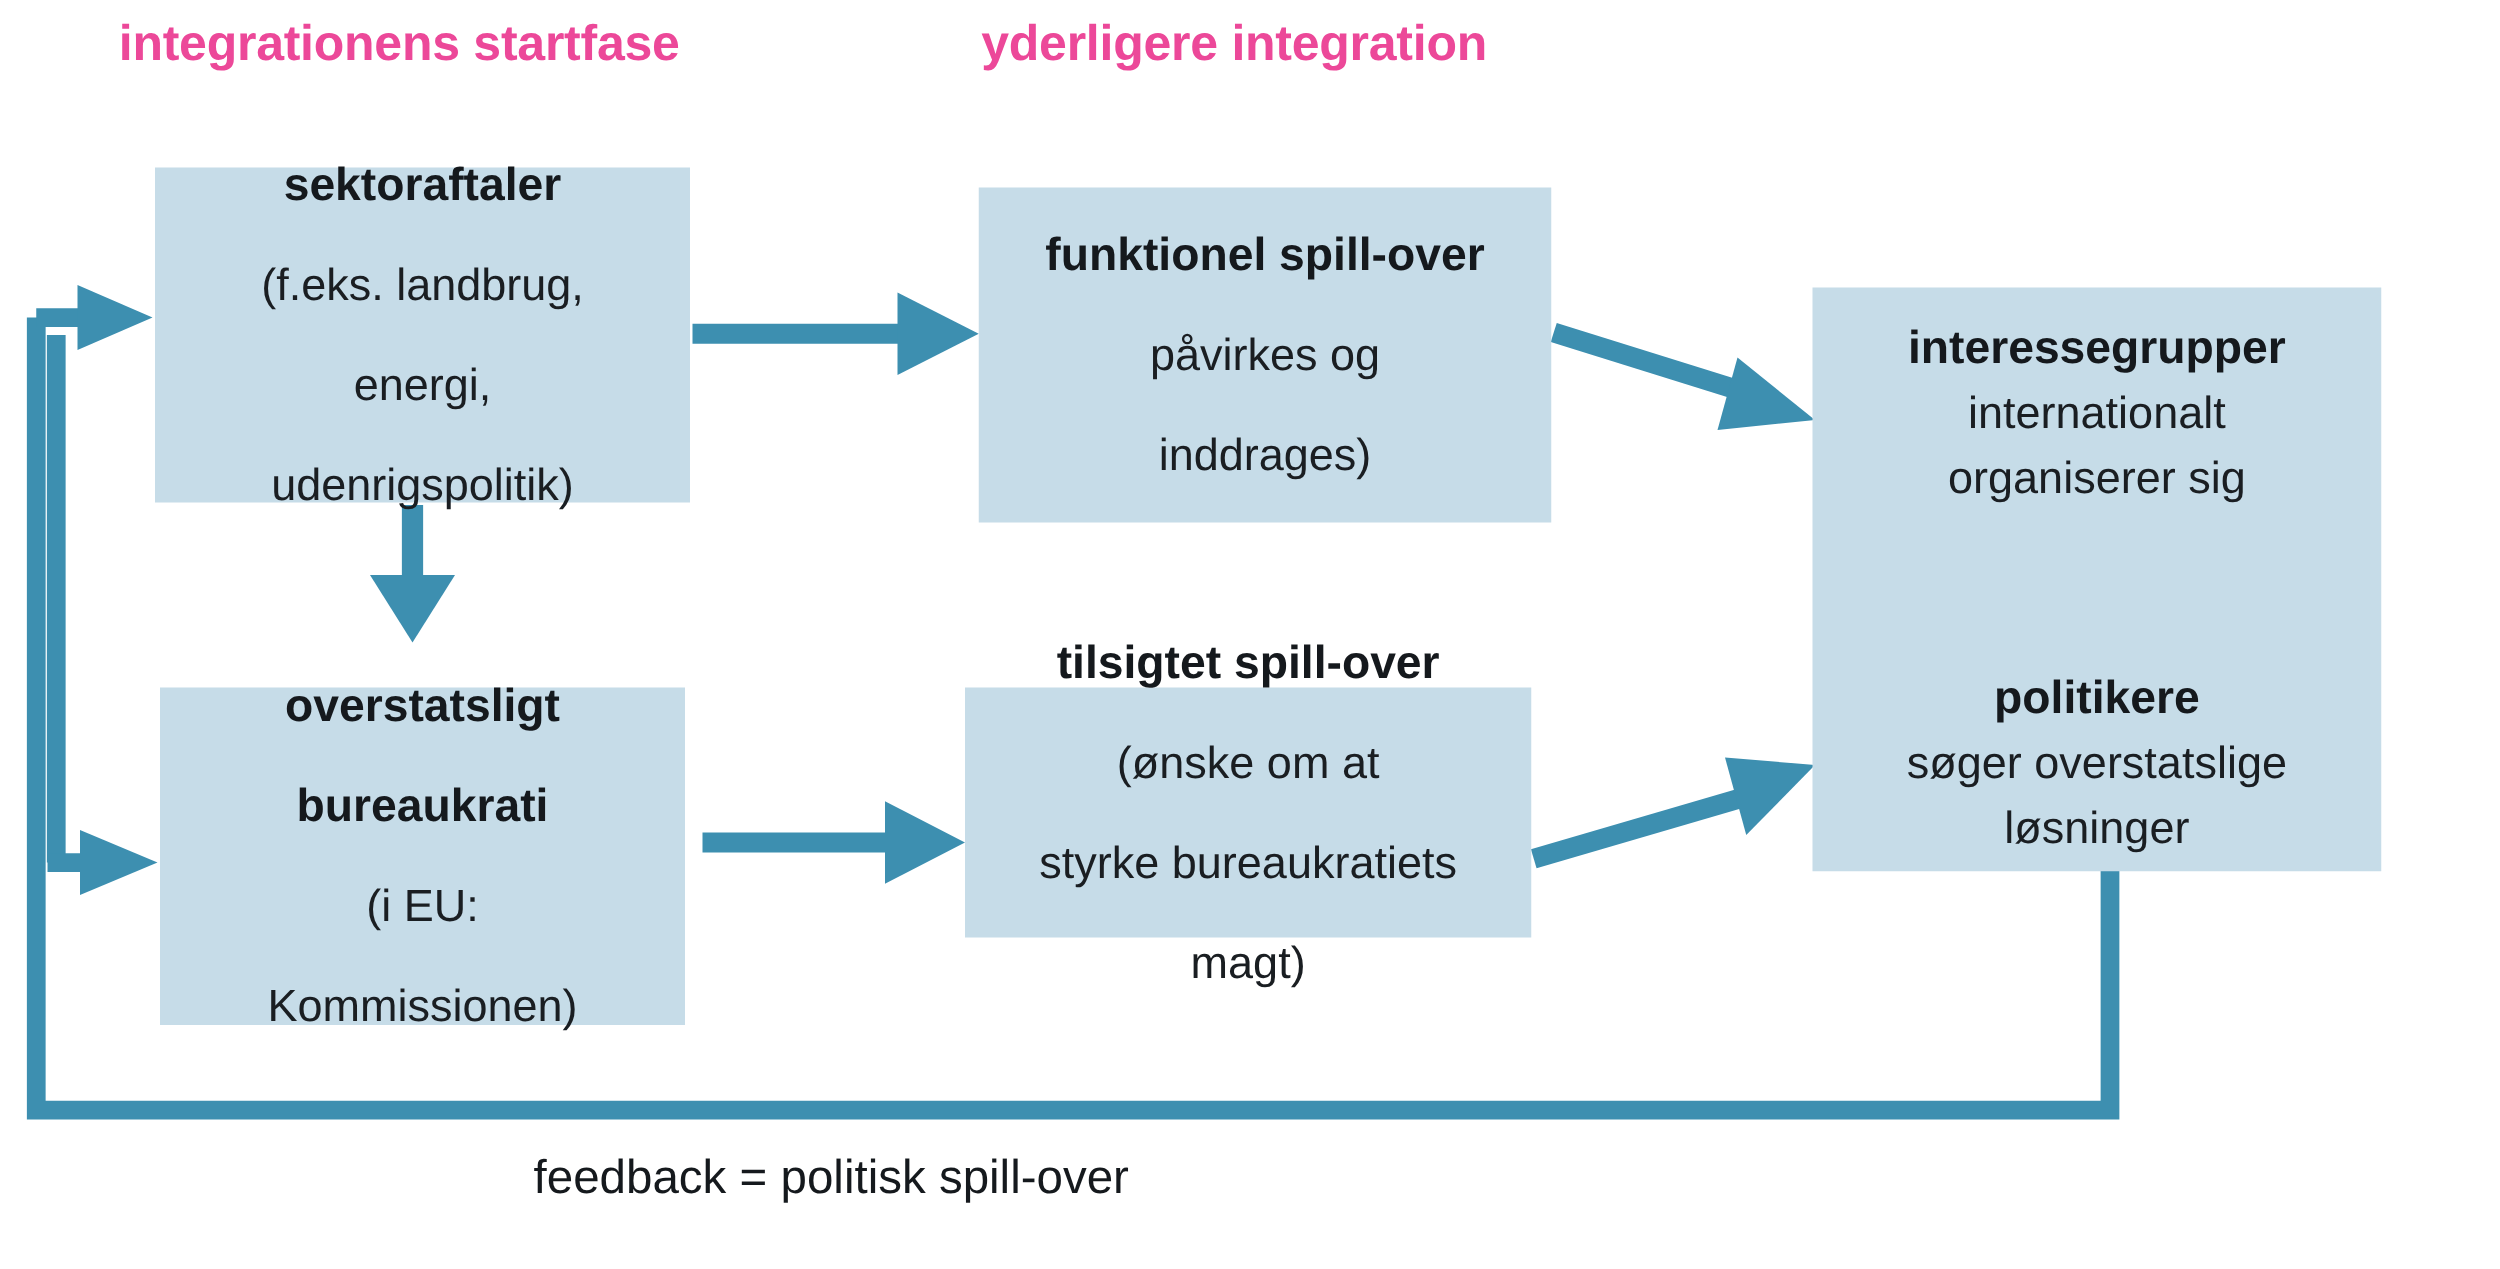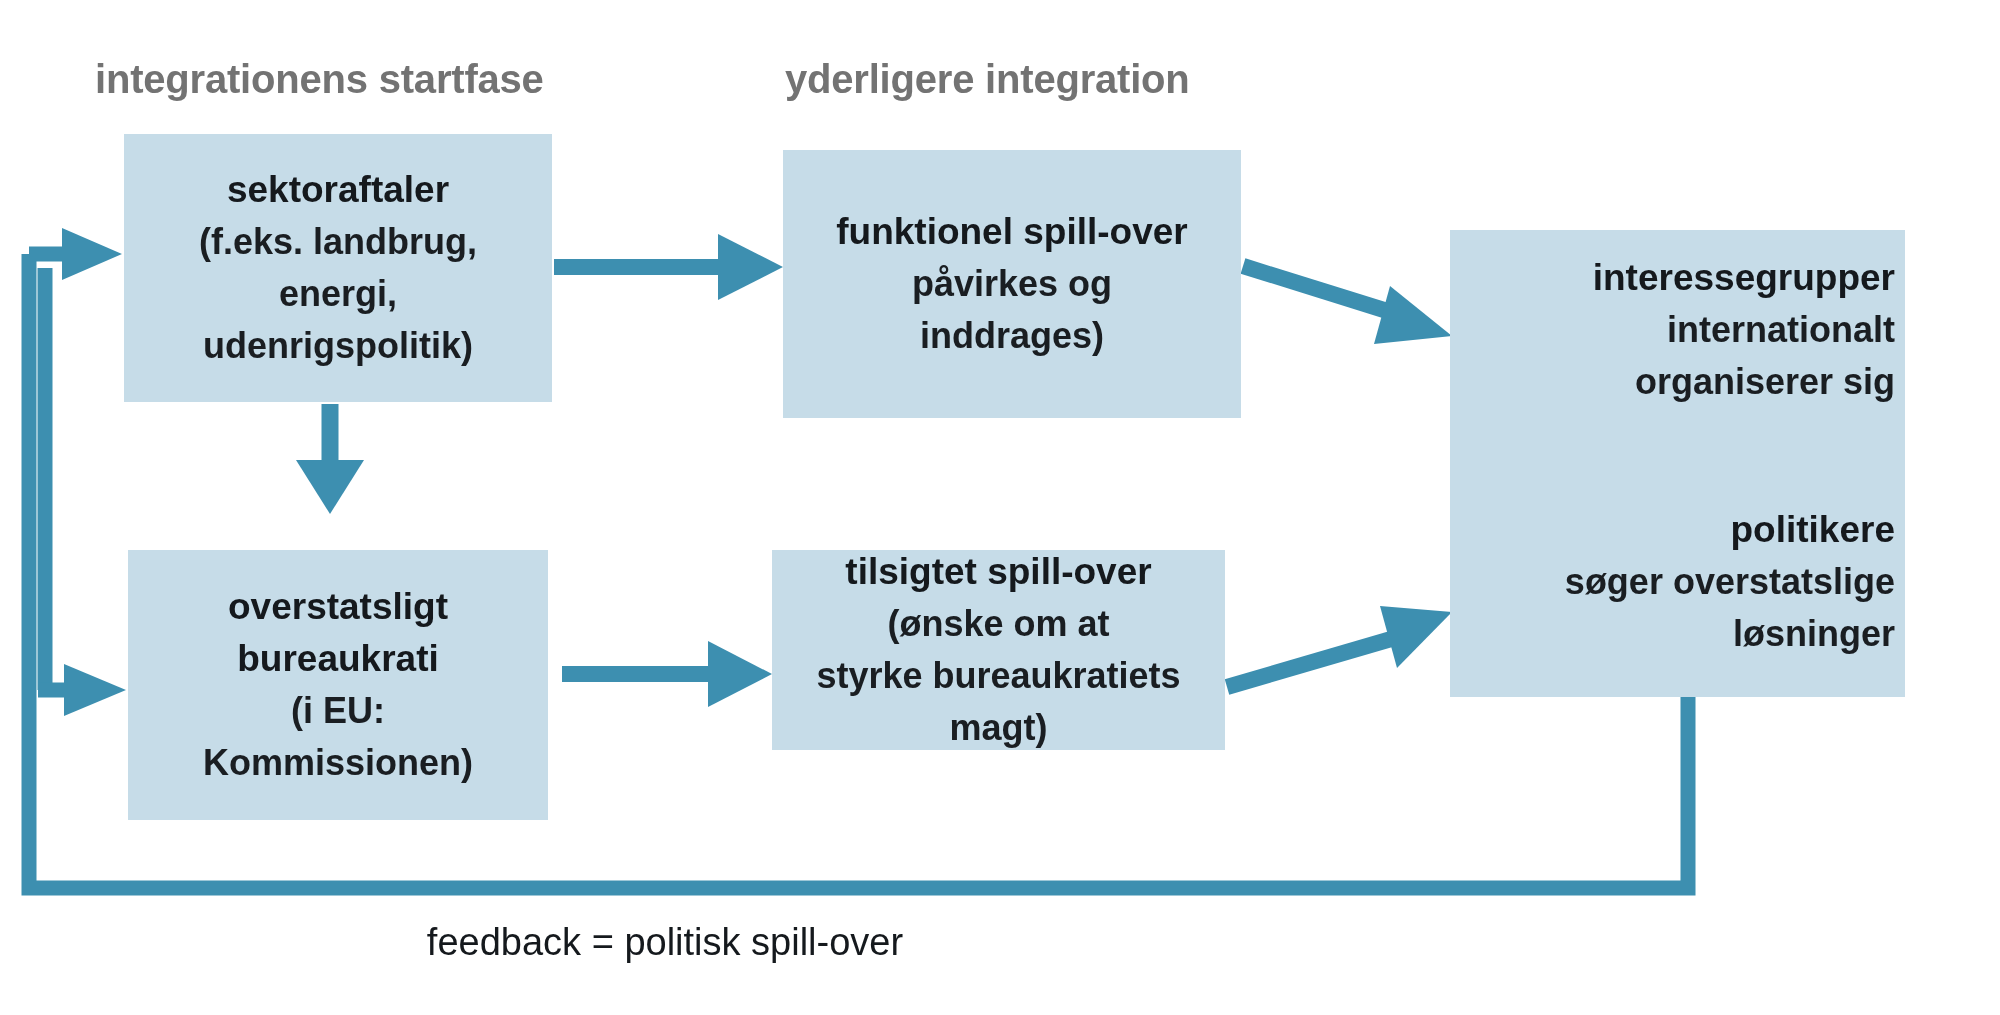--- a/index.html
+++ b/index.html
@@ -18,49 +18,49 @@
     background: #ffffff;
     overflow: hidden;
   }
   
   .col-head {
     position: absolute;
     font-weight: bold;
     font-size: 40px;
     line-height: 46px;
     letter-spacing: -0.2px;
-    color: #737373;
+    color: #ec4899;
     white-space: nowrap;
-    margin-top: 44px;
   }
   #head-0 { left: 95px;  top: 12px; }
   #head-1 { left: 785px; top: 12px; }
   #head-2 { left: 1398px;top: 12px; }
 
   
   .node {
     position: absolute;
     background: #c6dce8;
     box-sizing: border-box;
     display: flex;
     flex-direction: column;
     align-items: center;
     justify-content: center;
-    text-align: right;
+    text-align: center;
     padding: 6px 10px;
+    gap: 28px;
   }
   .node .ttl {
     font-weight: bold;
     font-size: 37px;
     line-height: 52px;
     color: #15191d;
     white-space: nowrap;
   }
   .node .sub {
-    font-weight: bold;
+    font-weight: normal;
     font-size: 36px;
     line-height: 52px;
     color: #1a1e22;
   }
 
   #node-sektoraftaler      { left: 124px;  top: 134px; width: 428px;  height: 268px; }
   #node-funktionel         { left: 783px;  top: 150px; width: 458px;  height: 268px; }
   #node-overstatsligt      { left: 128px;  top: 550px; width: 420px;  height: 270px; }
   #node-tilsigtet          { left: 772px;  top: 550px; width: 453px;  height: 200px; }
   #node-virkning           { left: 1450px; top: 230px; width: 455px;  height: 467px;

